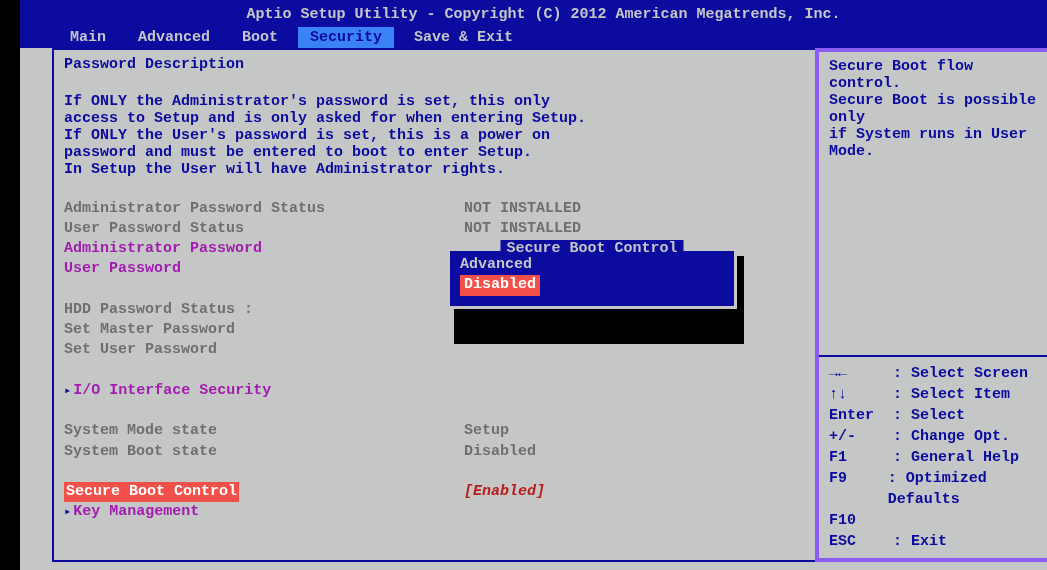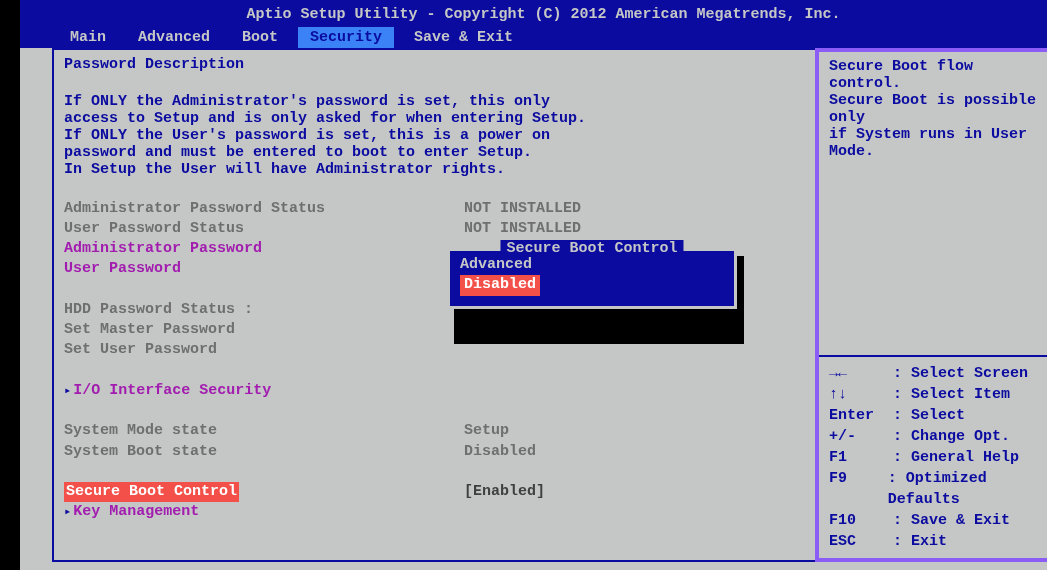--- a/index.html
+++ b/index.html
@@ -201,21 +201,21 @@
       <div class="row">
         <div class="col-label muted">System Boot state</div>
         <div class="col-value muted">Disabled</div>
       </div>
       <div class="blank"></div>
 
       <div class="row">
         <div class="col-label">
           <span class="sel">Secure Boot Control</span>
         </div>
-        <div class="col-value" style="color:#404040;">[Enabled]</div>
+        <div class="col-value" style="color:#b91c1c;font-style:italic;">[Enabled]</div>
       </div>
       <div class="row">
           <div class="link caret">Key Management</div>
         </div>
 
       <div class="popup-backdrop"></div>
       <div class="popup">
         <div class="popup-title">Secure Boot Control</div>
         <div class="popup-opt">Advanced</div>
         <div><span class="popup-opt sel-opt">Disabled</span></div>
@@ -248,21 +248,20 @@
         <div class="key-row">
             <div class="key-col1">F1</div>
             <div>: General Help</div>
           </div>
         <div class="key-row">
             <div class="key-col1">F9</div>
             <div>: Optimized Defaults</div>
           </div>
         <div class="key-row">
             <div class="key-col1">F10</div>
-            <div>: Save &amp; Exit</div>
           </div>
         <div class="key-row">
             <div class="key-col1">ESC</div>
             <div>: Exit</div>
           </div>
       </div>
     </div>
 
   </div>
 </div>

